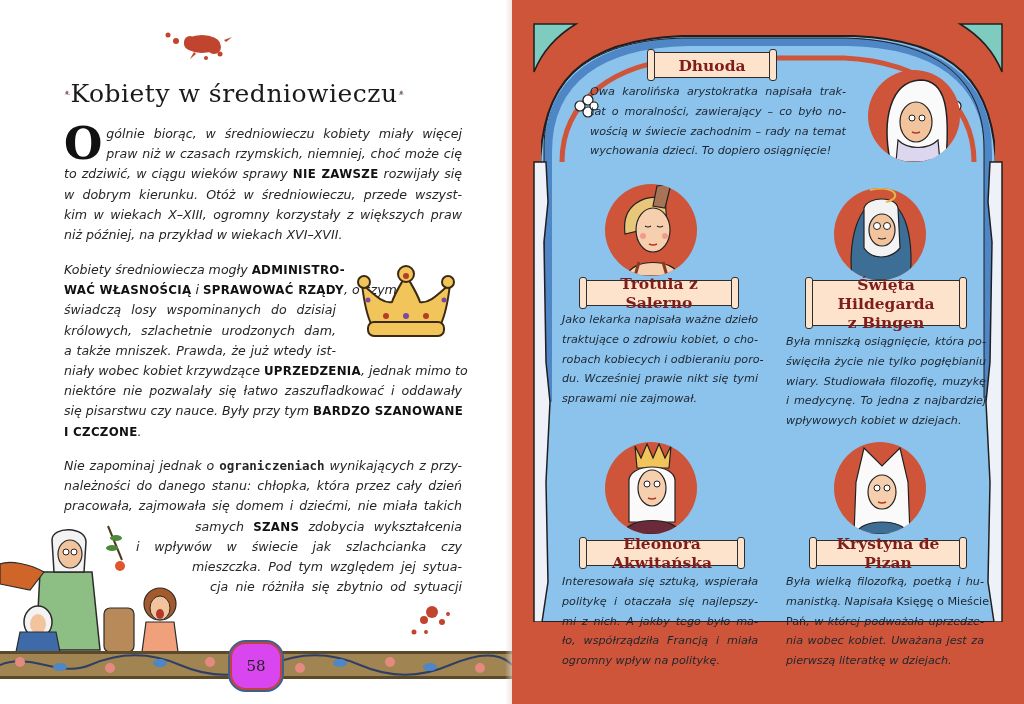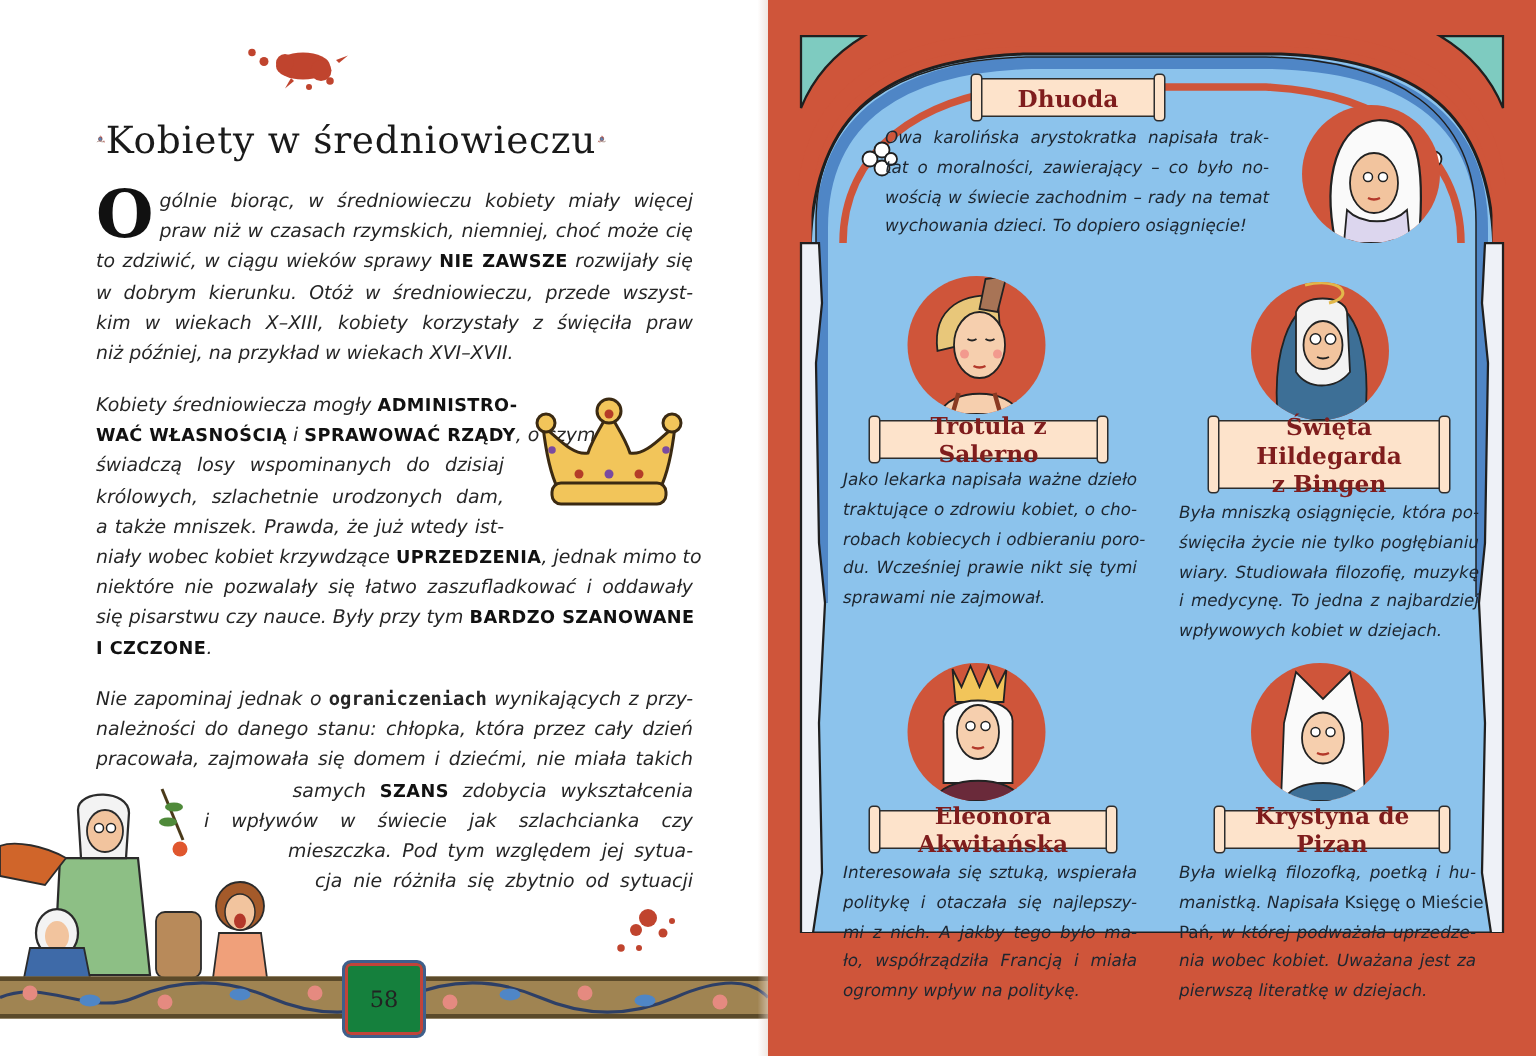--- a/index.html
+++ b/index.html
@@ -22,21 +22,21 @@
 
   .p1 { left: 64px; top: 124px; width: 398px; }
   .p2 { left: 64px; top: 260px; width: 398px; }
   .p3 { left: 64px; top: 456px; width: 398px; }
 
   .crown { position: absolute; left: 352px; top: 262px; width: 108px; height: 86px; }
   .peasants { position: absolute; left: 0; top: 520px; width: 200px; height: 132px; }
 
   .border-band { position: absolute; left: 0; top: 651px; width: 512px; height: 28px; background: #a08452; border-top: 3px solid #5b4a2a; border-bottom: 3px solid #5b4a2a; overflow: hidden; }
   .border-band svg { width: 512px; height: 22px; }
-  .page-num-frame { position: absolute; left: 228px; top: 640px; width: 56px; height: 52px; background: #15803d; border: 2px solid #3f5f8c; border-radius: 6px; box-shadow: inset 0 0 0 2px #c0443a; display: flex; align-items: center; justify-content: center; }
+  .page-num-frame { position: absolute; left: 228px; top: 640px; width: 56px; height: 52px; background: #d946ef; border: 2px solid #3f5f8c; border-radius: 18px; box-shadow: inset 0 0 0 2px #c0443a; display: flex; align-items: center; justify-content: center; }
   .page-num { font-family: "DejaVu Serif", serif; font-size: 15px; color: #222; }
 
   
   .right-page { position: absolute; left: 512px; top: 0; width: 512px; height: 704px; background: #cf553a; }
   .arch-frame { position: absolute; left: 20px; top: 22px; width: 472px; height: 600px; }
   .arch-frame svg { position: absolute; left: 0; top: 0; }
   .panel-content { position: absolute; left: 20px; top: 22px; width: 472px; height: 600px; }
 
   .scroll-label { position: absolute; background: #fde3cb; border: 1.5px solid #2d2d2d; border-radius: 3px; display: flex; align-items: center; justify-content: center; text-align: center; font-family: "DejaVu Serif", serif; font-weight: bold; color: #7f1d1d; font-size: 15.5px; line-height: 19px; }
   .scroll-label::before, .scroll-label::after { content: ""; position: absolute; top: -4px; bottom: -4px; width: 6px; background: #fde3cb; border: 1.5px solid #2d2d2d; border-radius: 3px; }
@@ -85,21 +85,21 @@
       <path d="M4 20 C8 22, 8 28, 12 26" stroke="#b8362a" stroke-width="2" fill="none"></path>
     </svg>
   </div>
 
   <div class="body-text p1">
     <span class="dropcap">O</span>
     <span class="line">gólnie biorąc, w średniowieczu kobiety miały więcej</span>
     <span class="line">praw niż w czasach rzymskich, niemniej, choć może cię</span>
     <span class="line"><span>to zdziwić, w ciągu wieków sprawy </span><span class="hl">NIE ZAWSZE</span><span> rozwijały się</span></span>
     <span class="line">w dobrym kierunku. Otóż w średniowieczu, przede wszyst-</span>
-    <span class="line">kim w wiekach X–XIII, kobiety korzystały z święciła praw</span>
+    <span class="line">kim w wiekach X–XIII, ogromny korzystały z większych praw</span>
     <span class="line last">niż później, na przykład w wiekach XVI–XVII.</span>
   </div>
 
   <div class="body-text p2">
     <span class="line" style="width:272px"><span>Kobiety średniowiecza mogły </span><span class="hl">ADMINISTRO-</span></span>
     <span class="line" style="width:272px"><span class="hl">WAĆ WŁASNOŚCIĄ</span><span> i </span><span class="hl">SPRAWOWAĆ RZĄDY</span><span>, o czym</span></span>
     <span class="line" style="width:272px">świadczą losy wspominanych do dzisiaj</span>
     <span class="line" style="width:272px">królowych, szlachetnie urodzonych dam,</span>
     <span class="line" style="width:272px">a także mniszek. Prawda, że już wtedy ist-</span>
     <span class="line"><span>niały wobec kobiet krzywdzące </span><span class="hl">UPRZEDZENIA</span><span>, jednak mimo to</span></span>

